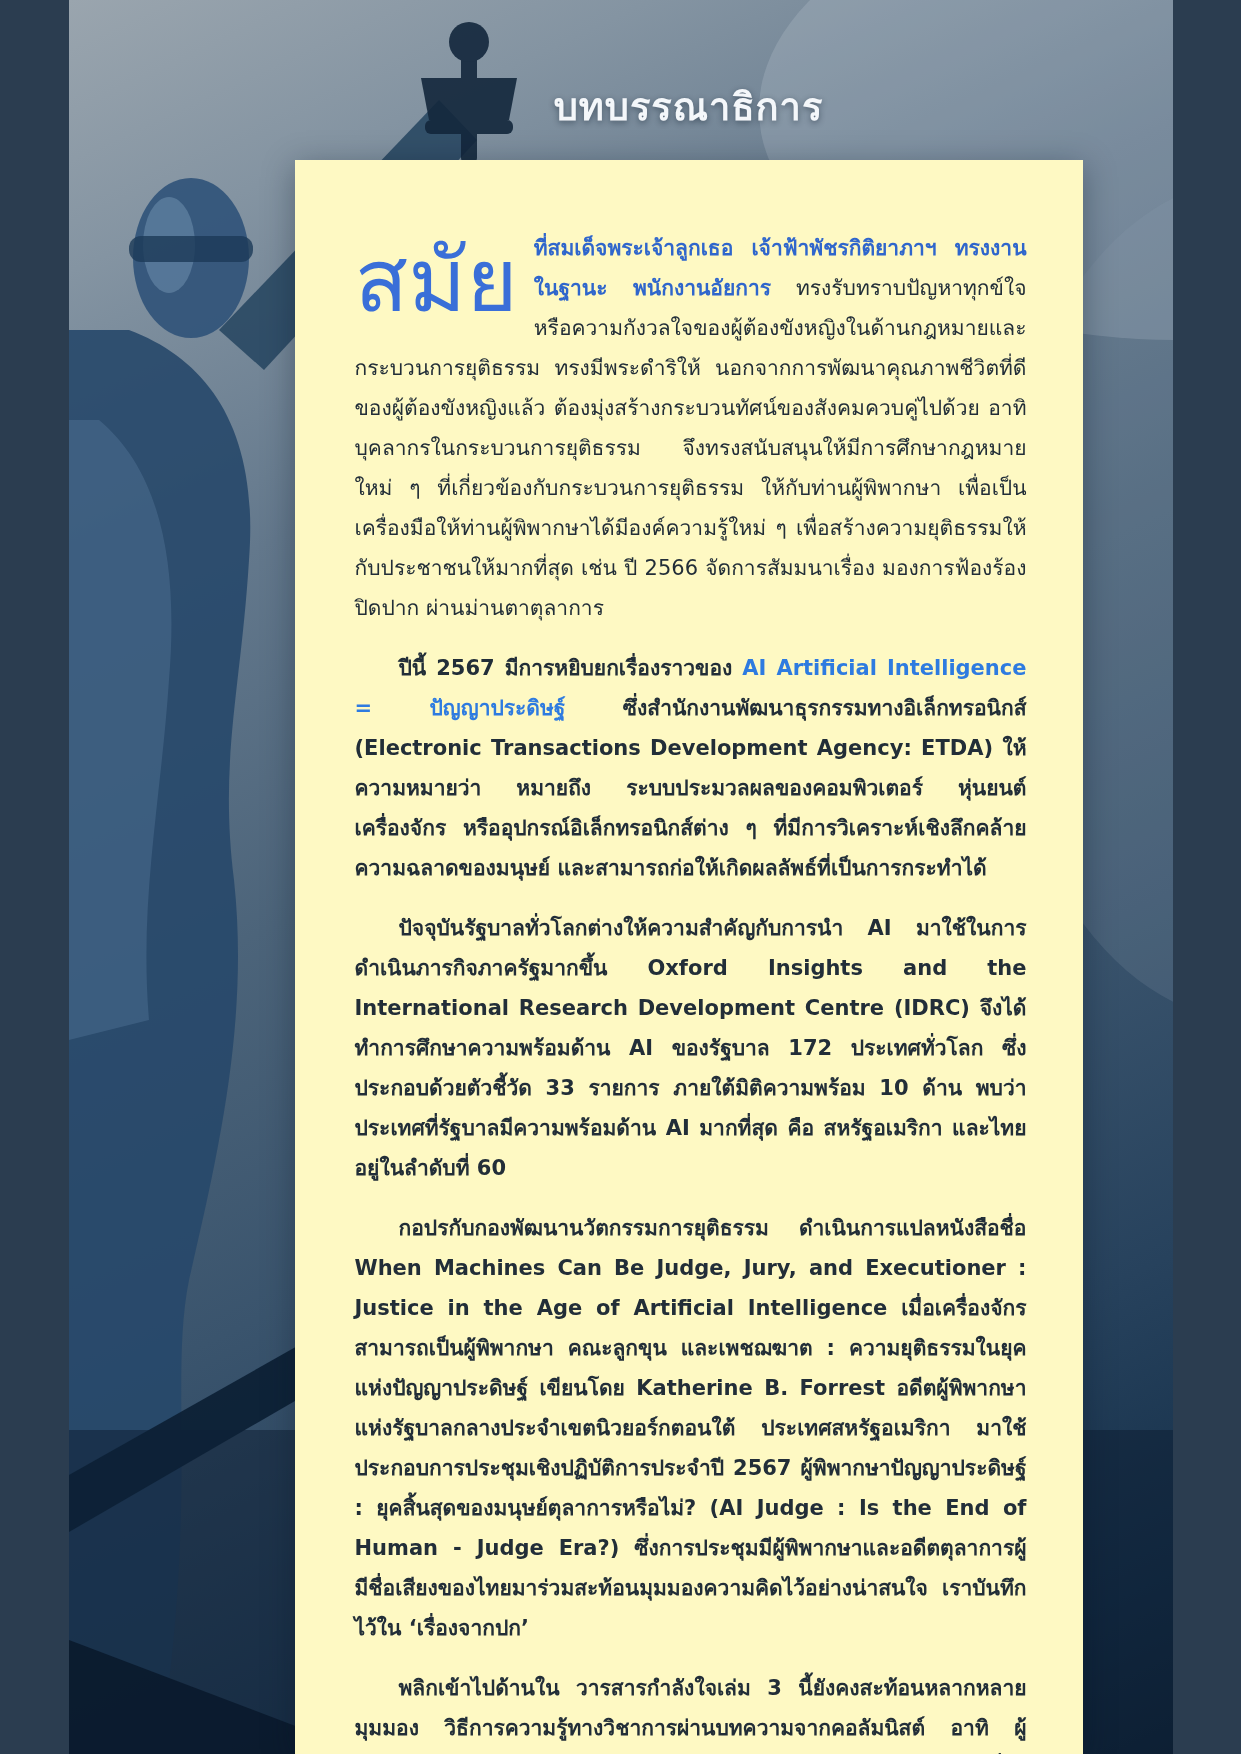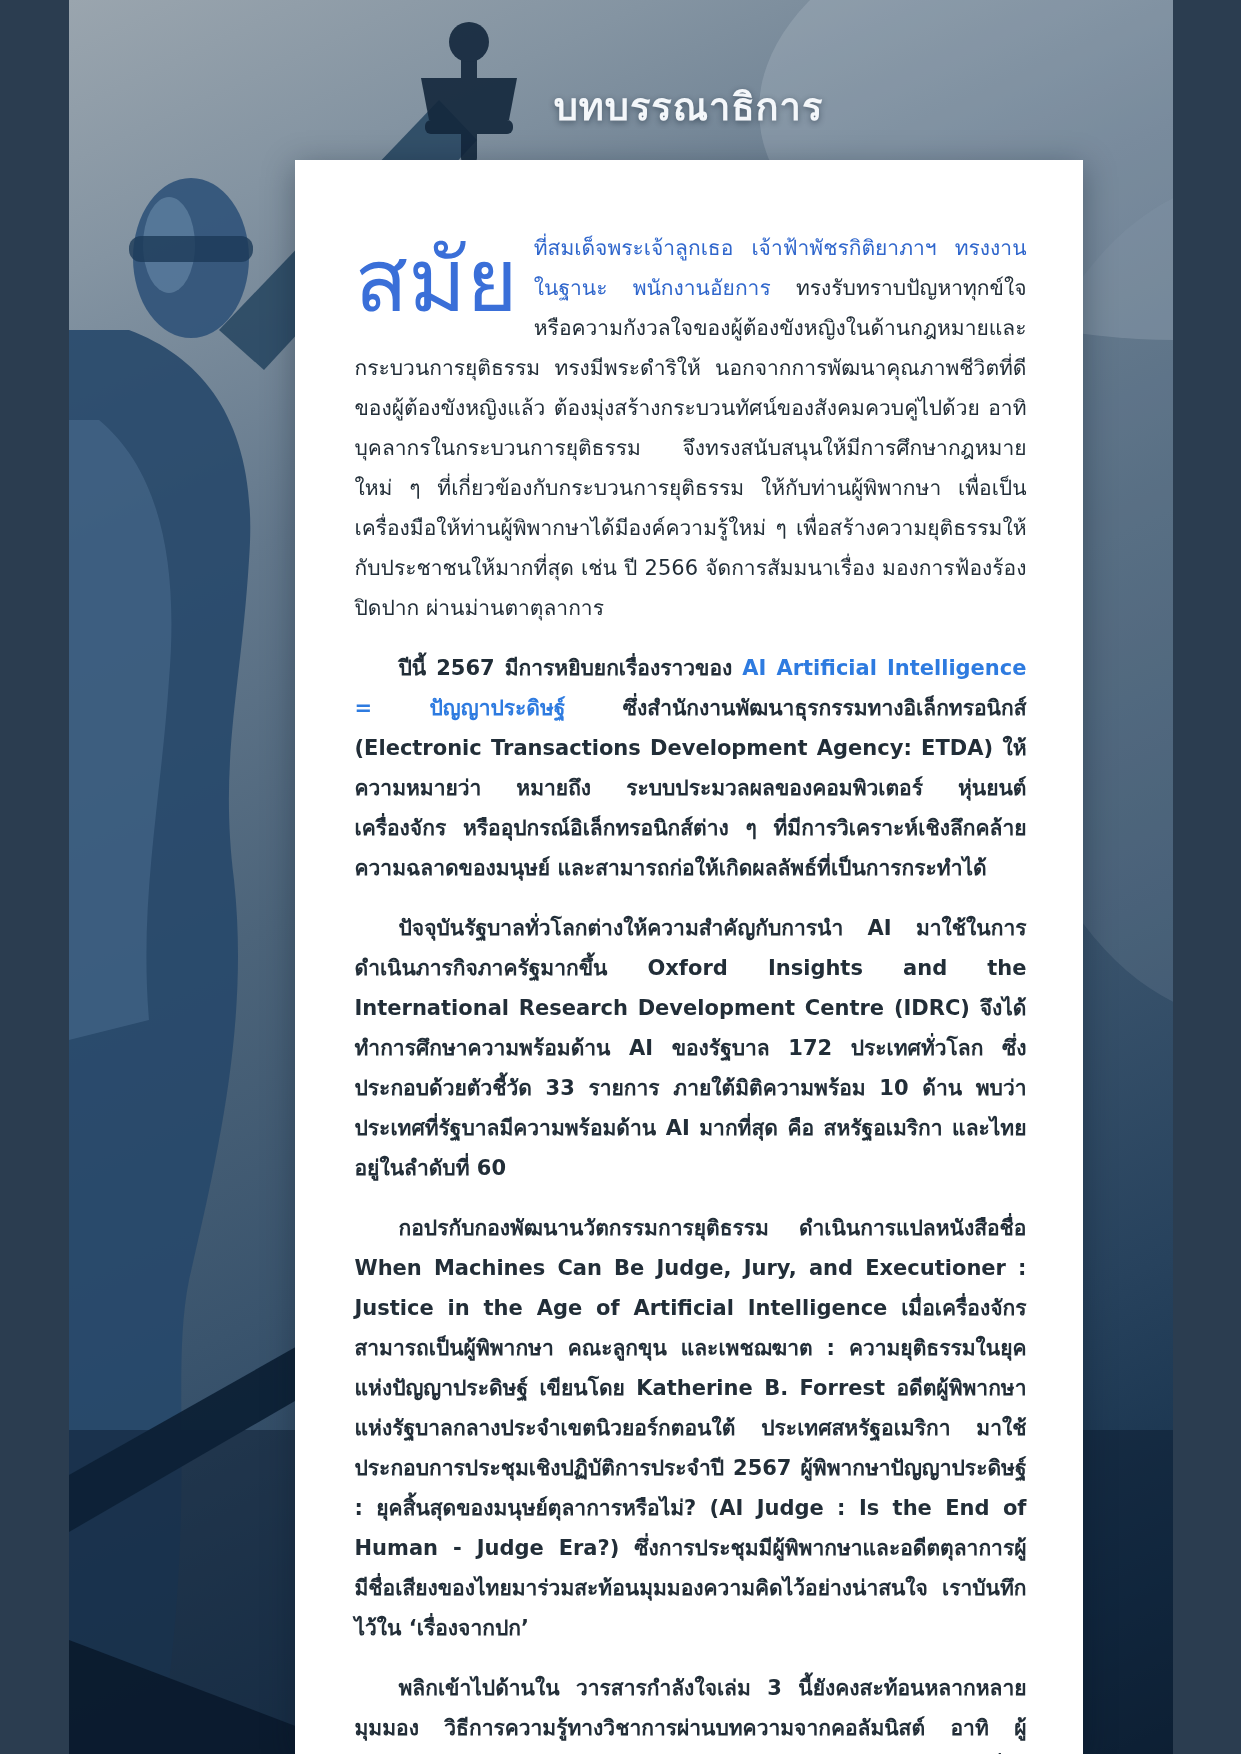--- a/index.html
+++ b/index.html
@@ -33,42 +33,42 @@
     font-size:38px;
     font-weight:bold;
     letter-spacing:1px;
     text-shadow:0 2px 6px rgba(10,25,40,.45);
   }
   
   .card{
     position:absolute;
     left:226px;top:160px;
     width:788px;height:1594px;
-    background:#ffffff;
+    background:#fef9c3;
     box-shadow:0 6px 30px rgba(8,20,35,.35);
     box-sizing:border-box;
     padding:68px 56px 56px 60px;
   }
   .para{
     margin:0 0 20px 0;
     font-size:21px;
     line-height:40px;
     color:#222e38;
     text-align:justify;
   }
   .para.indent{text-indent:44px;font-weight:bold;}
   .dropcap{
     float:left;
     font-size:88px;
     line-height:78px;
     padding:14px 16px 0 0;
     color:#3a6fd8;
     font-weight:500;
   }
-  .lead-blue{color:#2f66cc;font-weight:normal;}
+  .lead-blue{color:#2f66cc;font-weight:bold;}
   .inline-blue{color:#2e7be0;}
 </style>
 </head>
 <body>
 
 <div class="page">
 
   <div class="bg"></div>
 
   <svg class="bg-svg" width="1241" height="1754" viewBox="0 0 1241 1754" aria-hidden="true">

